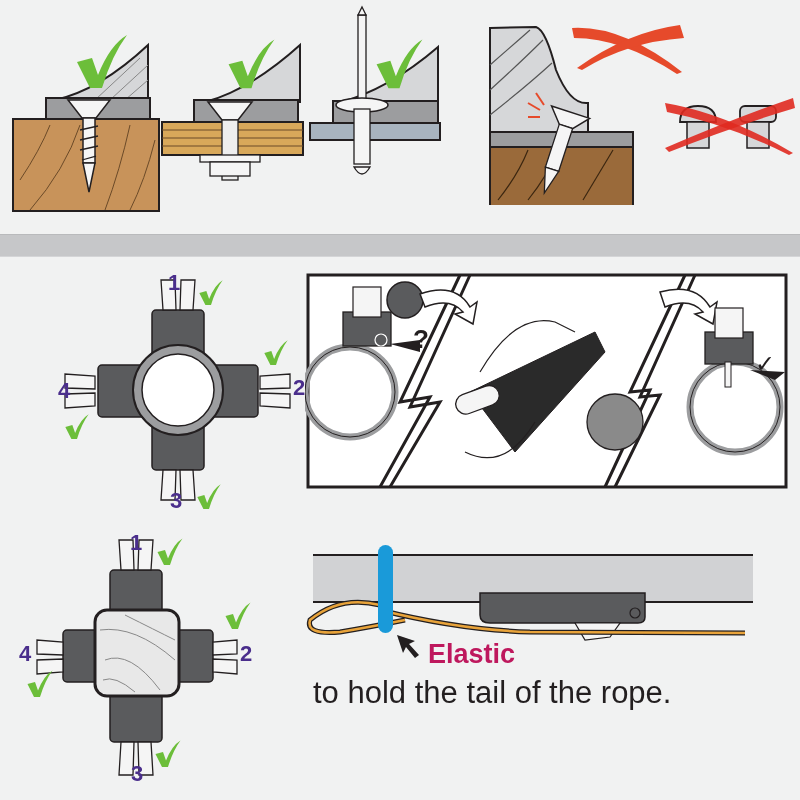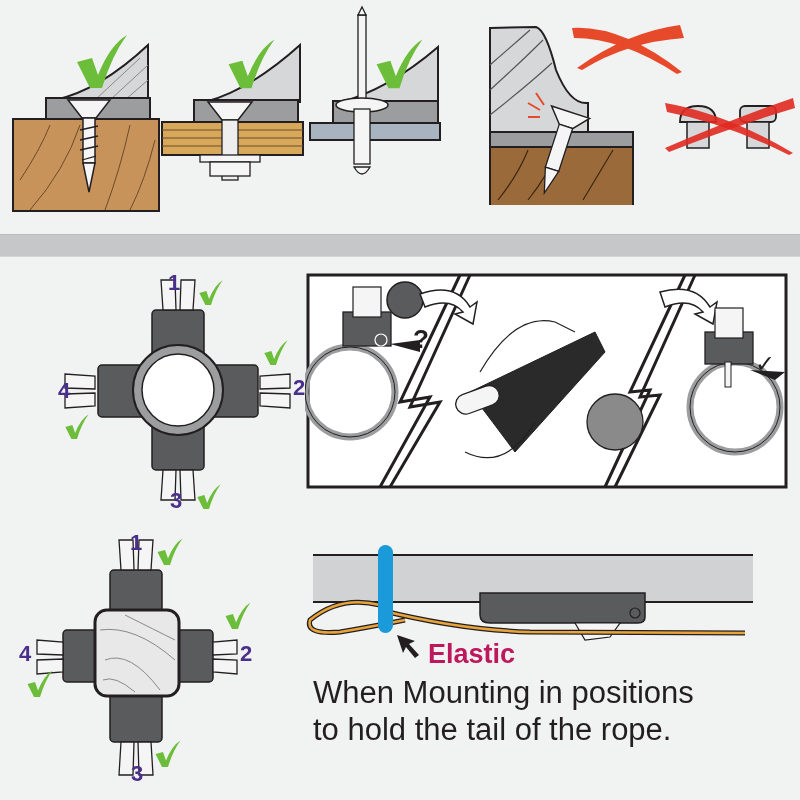--- a/index.html
+++ b/index.html
@@ -265,15 +265,14 @@
     <path d="M80 70 Q40 60 10 85 Q5 100 40 97 Q70 92 105 85" fill="none" stroke="#e8a33a" stroke-width="2.5"></path>
     <rect x="78" y="10" width="15" height="88" rx="7.5" fill="#1a9ad9"></rect>
   </svg>
   <svg class="abs" style="left:95px;top:98px" width="26" height="26" viewBox="0 0 26 26">
     <path d="M2 2 L20 8 L14 11 L24 22 L20 25 L11 14 L8 20 Z" fill="#231f20"></path>
   </svg>
   <span class="abs elastic" style="left:128px;top:100px;color:#be185d;margin-top:6px;">Elastic</span>
 </div>
 
 <div class="abs instr">
-  <div>When Mounting in positions</div>
   <div>to hold the tail of the rope.</div>
 </div>
 
 </body></html>

